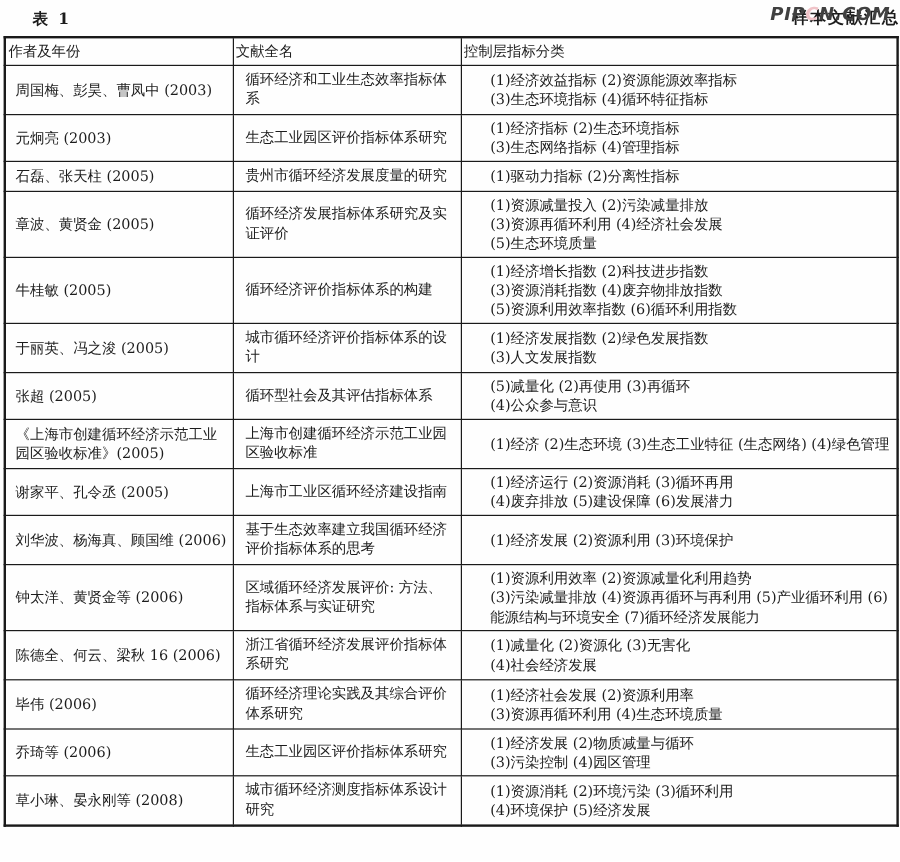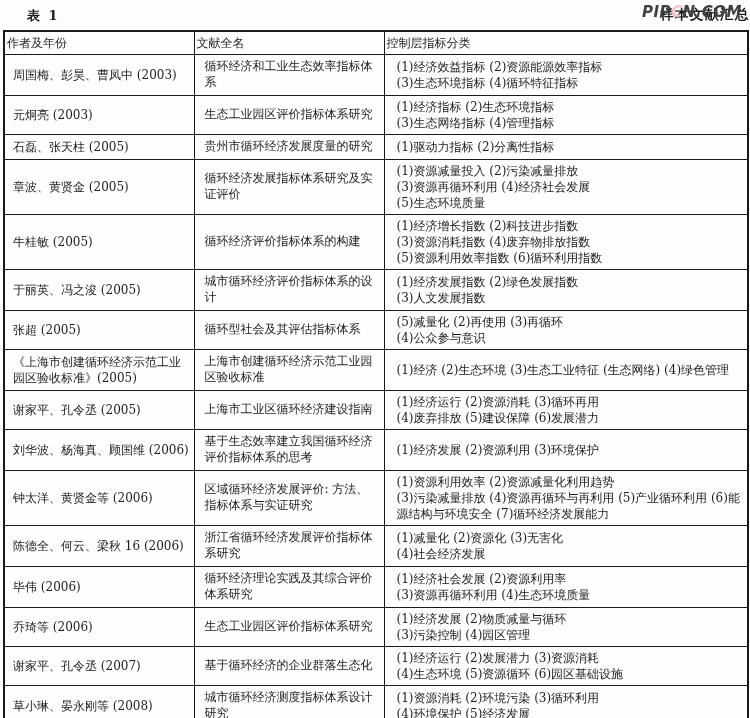--- a/index.html
+++ b/index.html
@@ -72,21 +72,21 @@
     height: 18px;
     padding: 2px 2px;
   }
   td.author {
     padding: 3px 4px 3px 8px;
   }
   td.doc-title {
     padding: 3px 8px 5px 10px;
   }
   td.ind {
-    padding: 3px 4px 3px 12px;
+    padding: 3px 4px 3px 24px;
     white-space: pre-line;
   }
 </style>
 </head>
 <body>
 
 <div class="page">
 
   <div class="titlebar">
     <span class="table-label">表 1</span>
@@ -187,26 +187,20 @@
         <td class="ind">(1)经济社会发展 (2)资源利用率
 (3)资源再循环利用 (4)生态环境质量</td>
       </tr>
       <tr>
         <td class="author">乔琦等 (2006)</td>
         <td class="doc-title">生态工业园区评价指标体系研究</td>
         <td class="ind">(1)经济发展 (2)物质减量与循环
 (3)污染控制 (4)园区管理</td>
       </tr>
       <tr>
-        <td class="author">谢家平、孔令丞 (2007)</td>
-        <td class="doc-title">基于循环经济的企业群落生态化</td>
-        <td class="ind">(1)经济运行 (2)发展潜力 (3)资源消耗
-(4)生态环境 (5)资源循环 (6)园区基础设施</td>
-      </tr>
-      <tr>
         <td class="author">草小琳、晏永刚等 (2008)</td>
         <td class="doc-title">城市循环经济测度指标体系设计研究</td>
         <td class="ind">(1)资源消耗 (2)环境污染 (3)循环利用
 (4)环境保护 (5)经济发展</td>
       </tr>
     </tbody>
   </table>
 
 </div>
 

